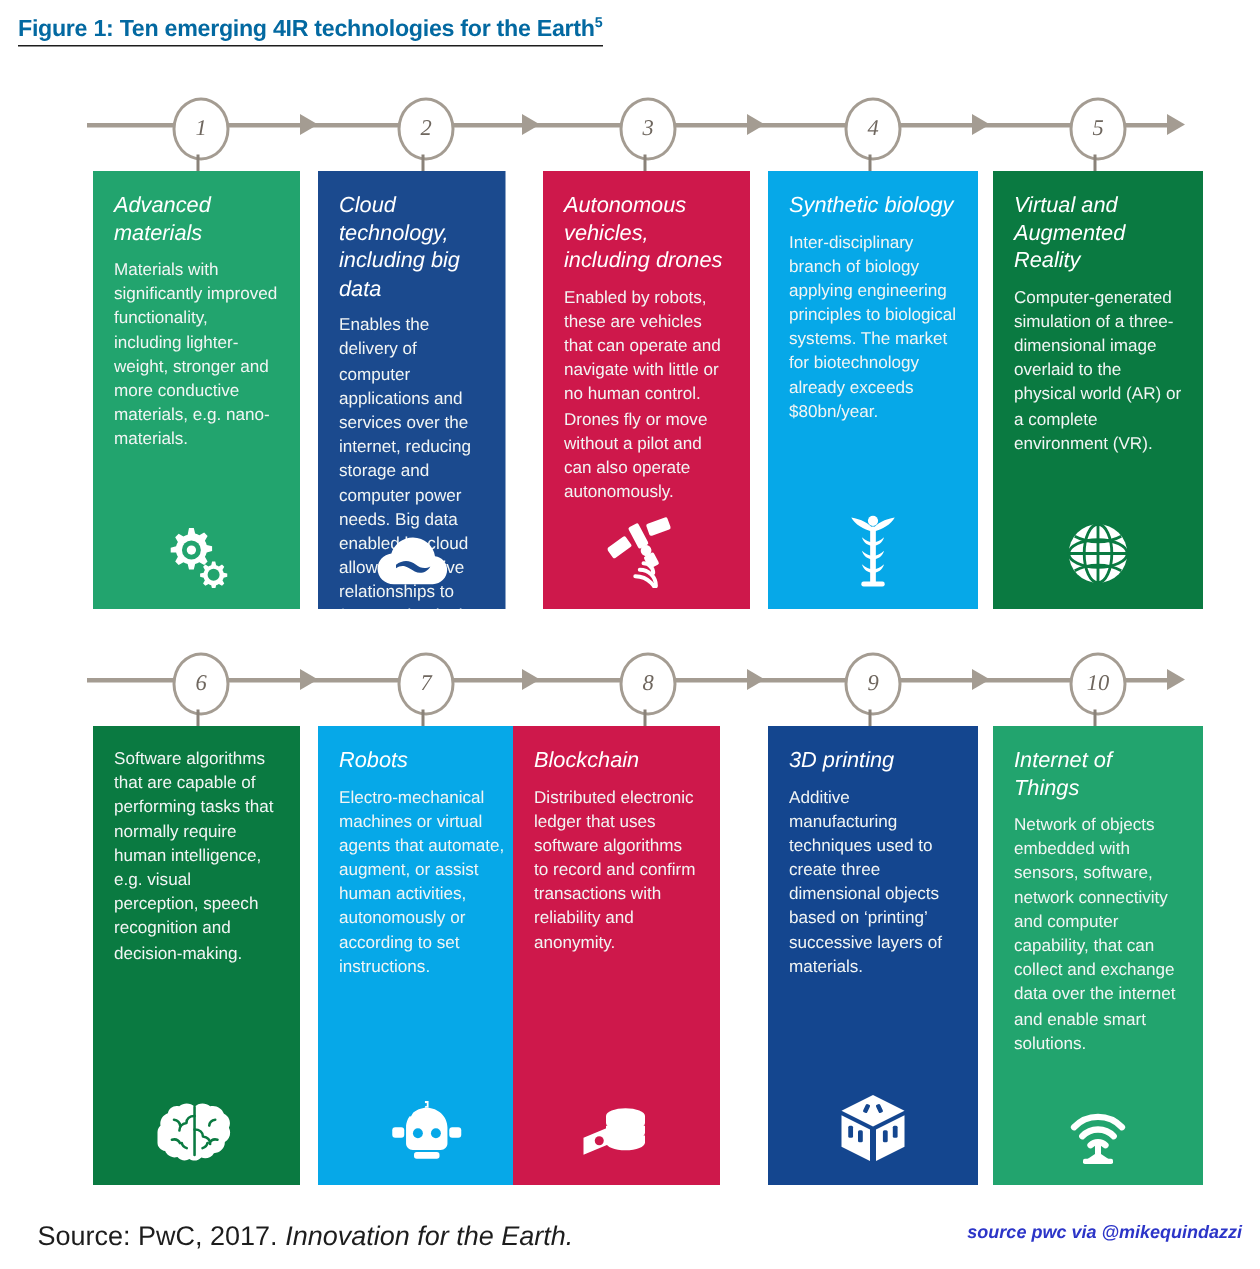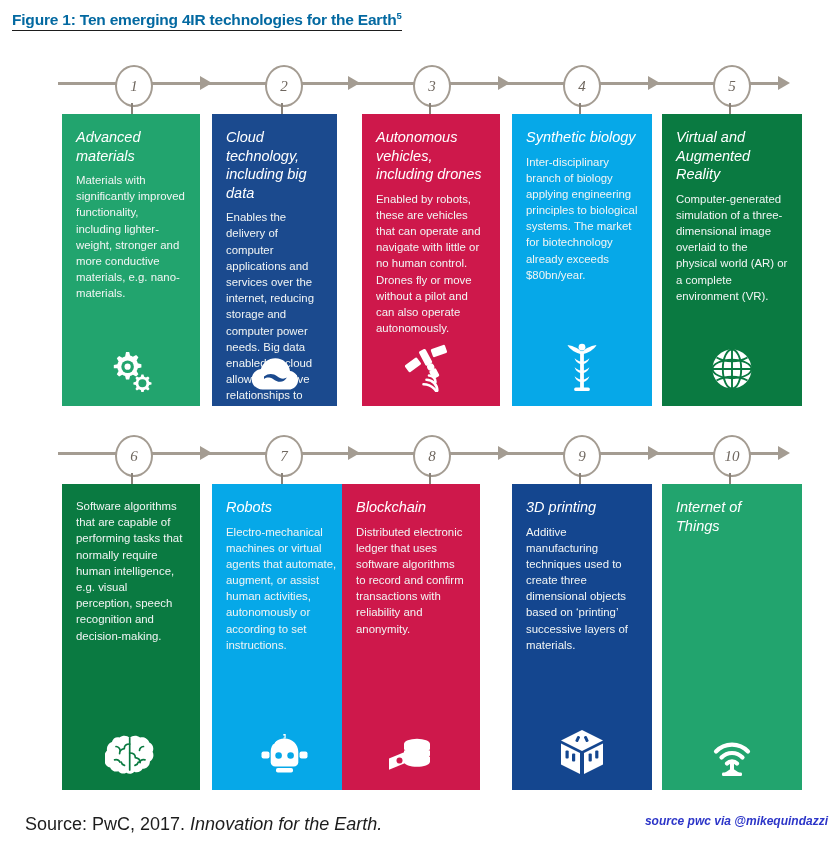--- a/index.html
+++ b/index.html
@@ -291,20 +291,21 @@
       <rect x="29.6" y="25.5" width="3.2" height="8" rx="1"></rect>
       <rect x="36.2" y="22.5" width="3.2" height="8" rx="1"></rect>
       <rect x="17.2" y="8" width="3" height="6" rx="1" transform="rotate(26 18.7 11)"></rect>
       <rect x="25.8" y="8" width="3" height="6" rx="1" transform="rotate(-26 27.3 11)"></rect>
     </g>
   </svg>
         </div>
       </div>
       <div class="card" style="left: 662px; width: 140px; height: 306px; background: rgb(34, 164, 110);">
         <div class="card-title">Internet of Things</div>
+        <div class="card-body">Network of objects embedded with sensors, software, network connectivity and computer capability, that can collect and exchange data over the internet and enable smart solutions.</div>
         <div class="card-icon">
           <svg width="52" height="46" viewBox="0 0 52 46" fill="none" stroke="#fff">
     <path d="M10 21.5a22 22 0 0 1 32 0" stroke-width="4.2" stroke-linecap="round"></path>
     <path d="M15.5 27.5a14.5 14.5 0 0 1 21 0" stroke-width="4.2" stroke-linecap="round"></path>
     <path d="M21 33.5a7 7 0 0 1 10 0" stroke-width="4.2" stroke-linecap="round"></path>
     <rect x="24" y="31" width="4" height="9" fill="#fff" stroke="none"></rect>
     <path d="M17 44 L26 38 L35 44 Z" fill="#fff" stroke="none"></path>
     <rect x="16" y="42.5" width="20" height="3.5" rx="1.2" fill="#fff" stroke="none"></rect>
   </svg>
         </div>

